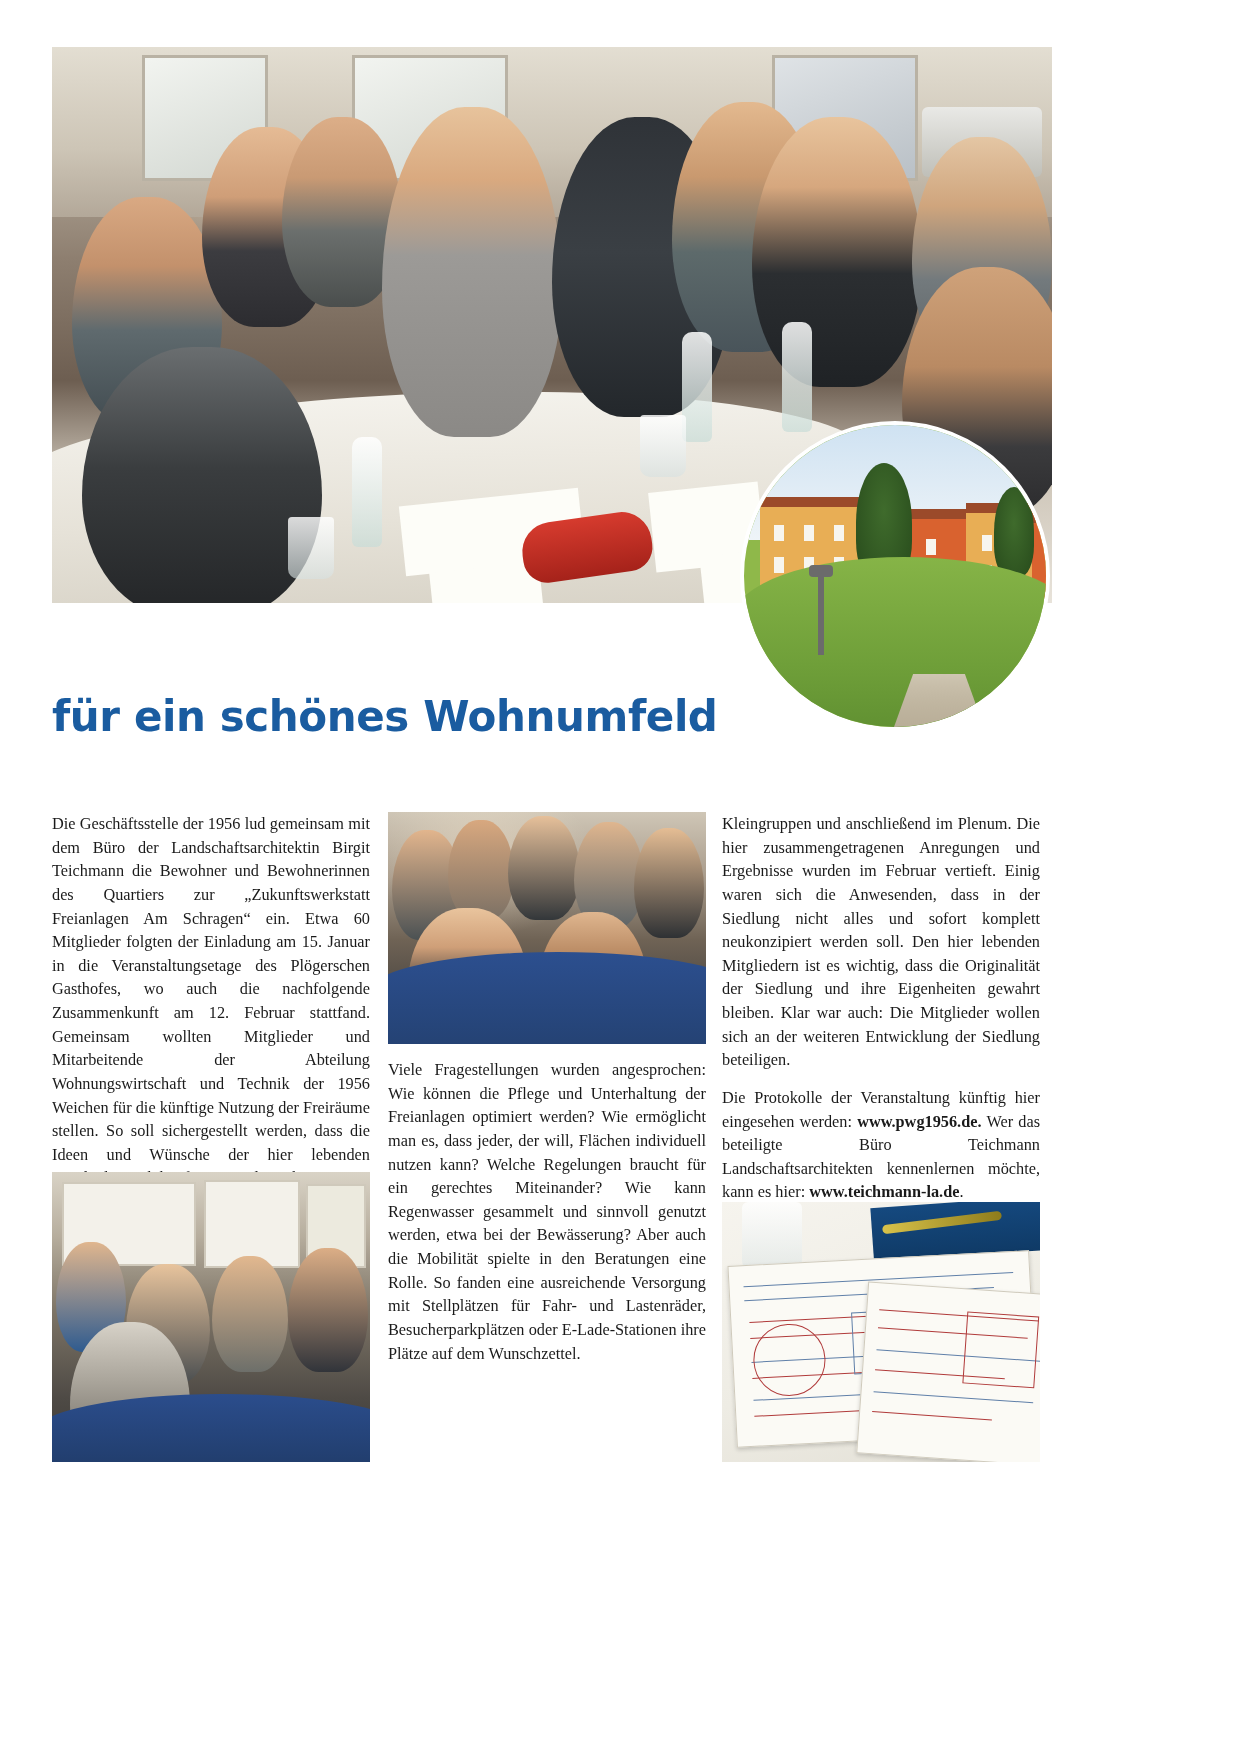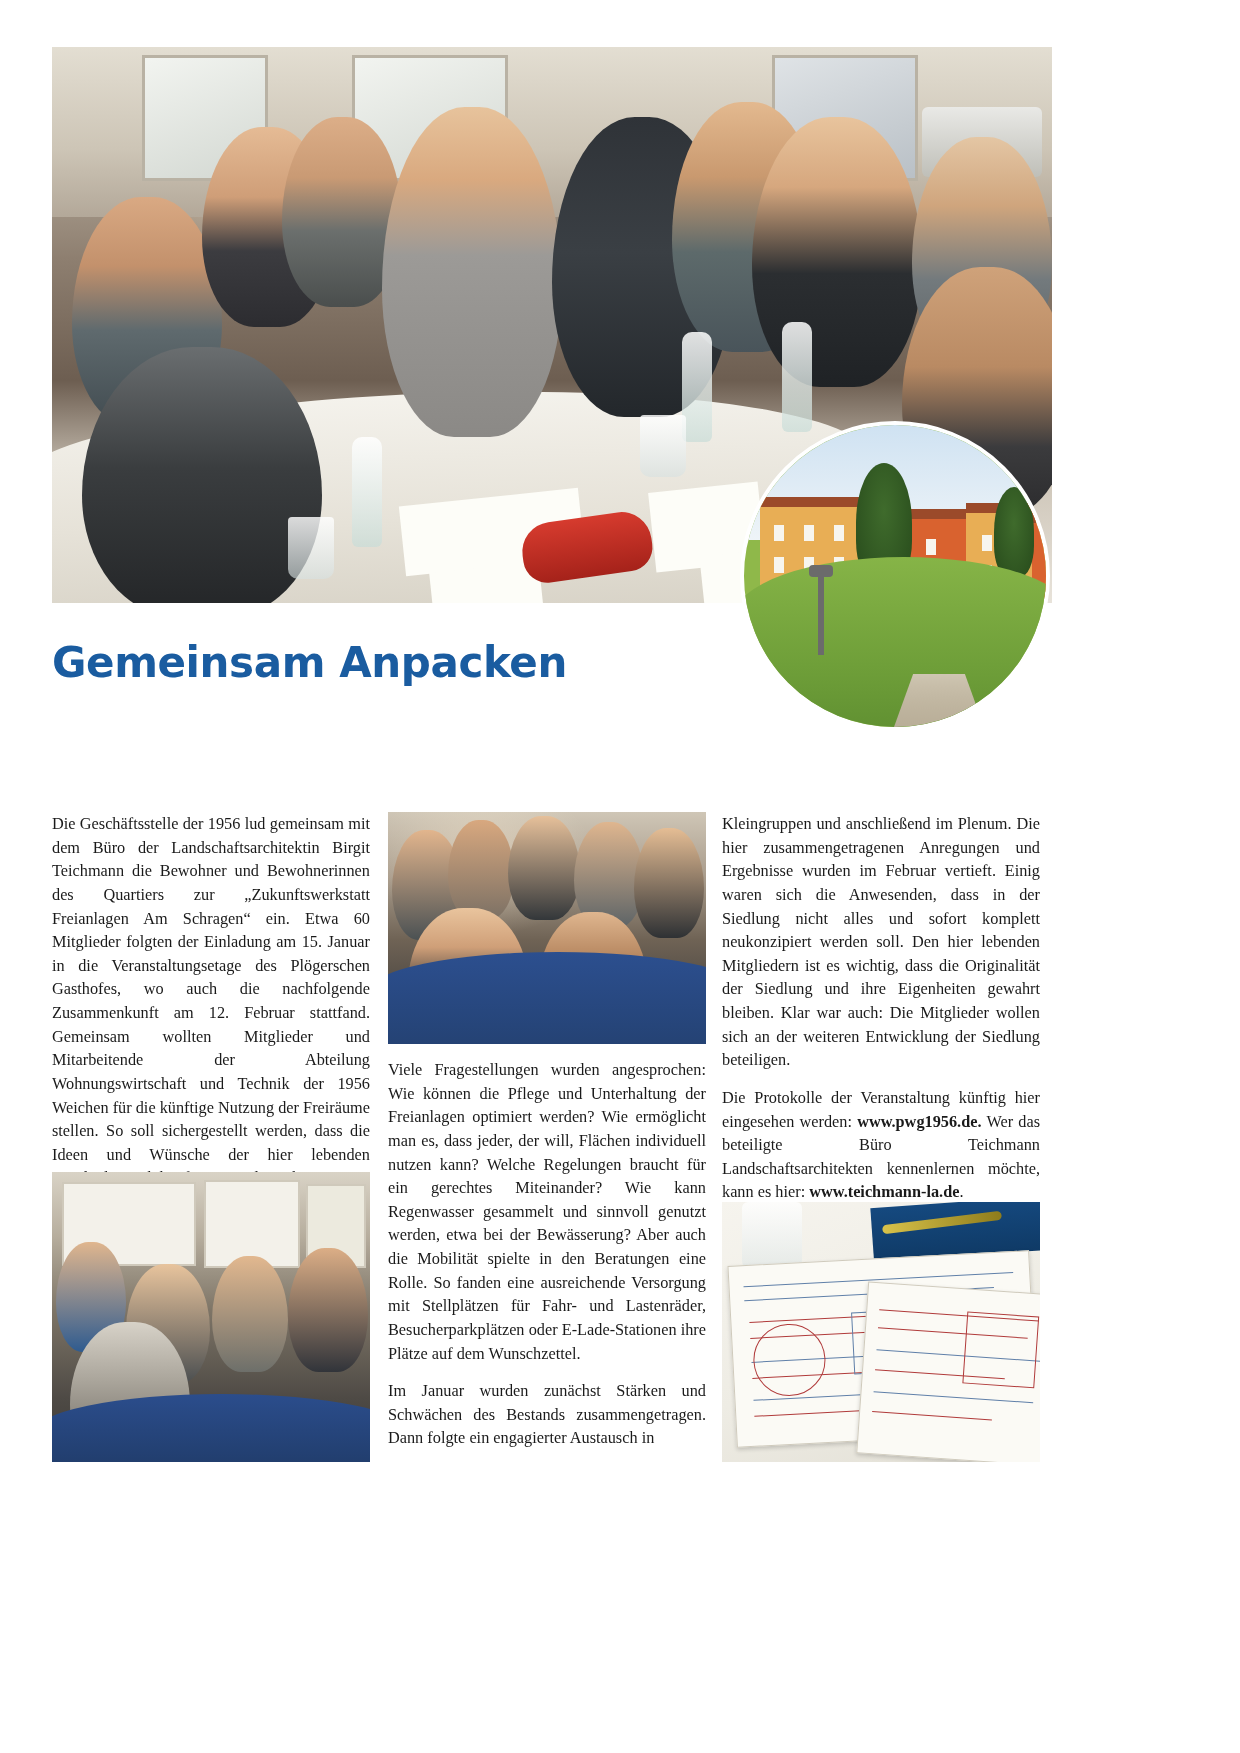--- a/index.html
+++ b/index.html
@@ -318,21 +318,22 @@
     </div>
     <div class="ci-house ci-h4"></div>
     <div class="ci-tree ci-t1"></div>
     <div class="ci-tree ci-t2"></div>
     <div class="ci-lawn"></div>
     <div class="ci-path"></div>
     <div class="ci-lamp"></div>
   </div>
 
   <h1 class="headline">
-    <span>Gemeinsam Anpacken</span><br>
+    <br>
+    <span>für ein schönes Wohnumfeld</span>
   </h1>
 
 
   <div class="col col-1">
     <p>Die Geschäftsstelle der 1956 lud gemeinsam mit dem Büro der Landschaftsarchitektin Birgit Teichmann die Bewohner und Bewohnerinnen des Quartiers zur „Zukunftswerkstatt Freianlagen Am Schragen“ ein. Etwa 60 Mitglieder folgten der Einladung am 15. Januar in die Veranstaltungsetage des Plögerschen Gasthofes, wo auch die nachfolgende Zusammenkunft am 12. Februar stattfand. Gemeinsam wollten Mitglieder und Mitarbeitende der Abteilung Wohnungswirtschaft und Technik der 1956 Weichen für die künftige Nutzung der Freiräume stellen. So soll sichergestellt werden, dass die Ideen und Wünsche der hier lebenden Mitglieder auch künftig zur Geltung kommen.</p>
   </div>
 
   <div class="photo photo-workshop-2">
     <div class="ws-bg"></div>
     <div class="ws-p" style="left:4px;top:18px;width:70px;height:110px;background:linear-gradient(180deg,#e2b58d,#4b5153);"></div>
@@ -342,21 +343,20 @@
     <div class="ws-p" style="left:246px;top:16px;width:70px;height:110px;background:linear-gradient(180deg,#e5bd94,#2e3134);"></div>
     <div class="ws-p" style="left:20px;top:96px;width:120px;height:140px;background:linear-gradient(180deg,#e9c49d 0%,#cf9f78 28%,#2b2e31 62%);"></div>
     <div class="ws-p" style="left:150px;top:100px;width:110px;height:140px;background:linear-gradient(180deg,#dfb68f 0%,#b98a63 30%,#7b3f3a 64%);"></div>
     <div class="ws-table"></div>
     <div class="bottle" style="left:150px;top:140px;height:70px;width:20px"></div>
     <div class="paper" style="left:250px;top:180px;width:60px;height:34px;background:#f3e27a"></div>
   </div>
 
   <div class="col col-2" style="top:1058px;">
     <p>Viele Fragestellungen wurden angesprochen: Wie können die Pflege und Unterhaltung der Freianlagen optimiert werden? Wie ermöglicht man es, dass jeder, der will, Flächen individuell nutzen kann? Welche Regelungen braucht für ein gerechtes Miteinander?  Wie kann Regenwasser gesammelt und sinnvoll genutzt werden, etwa bei der Bewässerung? Aber auch die Mobilität spielte in den Beratungen eine Rolle. So fanden eine ausreichende Versorgung mit Stellplätzen für Fahr- und Lastenräder, Besucherparkplätzen oder E-Lade-Stationen ihre Plätze auf dem Wunschzettel.</p>
-    <p>Im Januar wurden zunächst Stärken und Schwächen des Bestands zusammengetragen. Dann folgte ein engagierter Austausch in</p>
   </div>
 
   <div class="col col-3">
     <p>Kleingruppen und anschließend im Plenum. Die hier zusammengetragenen Anregungen und Ergebnisse wurden im Februar vertieft. Einig waren sich die Anwesenden, dass in der Siedlung nicht alles und sofort komplett neukonzipiert werden soll. Den hier lebenden Mitgliedern ist es wichtig, dass die Originalität der Siedlung und ihre Eigenheiten gewahrt bleiben. Klar war auch: Die Mitglieder wollen sich an der weiteren Entwicklung der Siedlung beteiligen.</p>
     <p>
       <span>Die Protokolle der Veranstaltung künftig hier eingesehen werden: </span><span class="bold">www.pwg1956.de.</span><span> Wer das beteiligte Büro Teichmann Landschaftsarchitekten kennenlernen möchte, kann es hier: </span><span class="bold">www.teichmann-la.de</span><span>.</span>
     </p>
   </div>
 
   <div class="photo photo-workshop-3">

